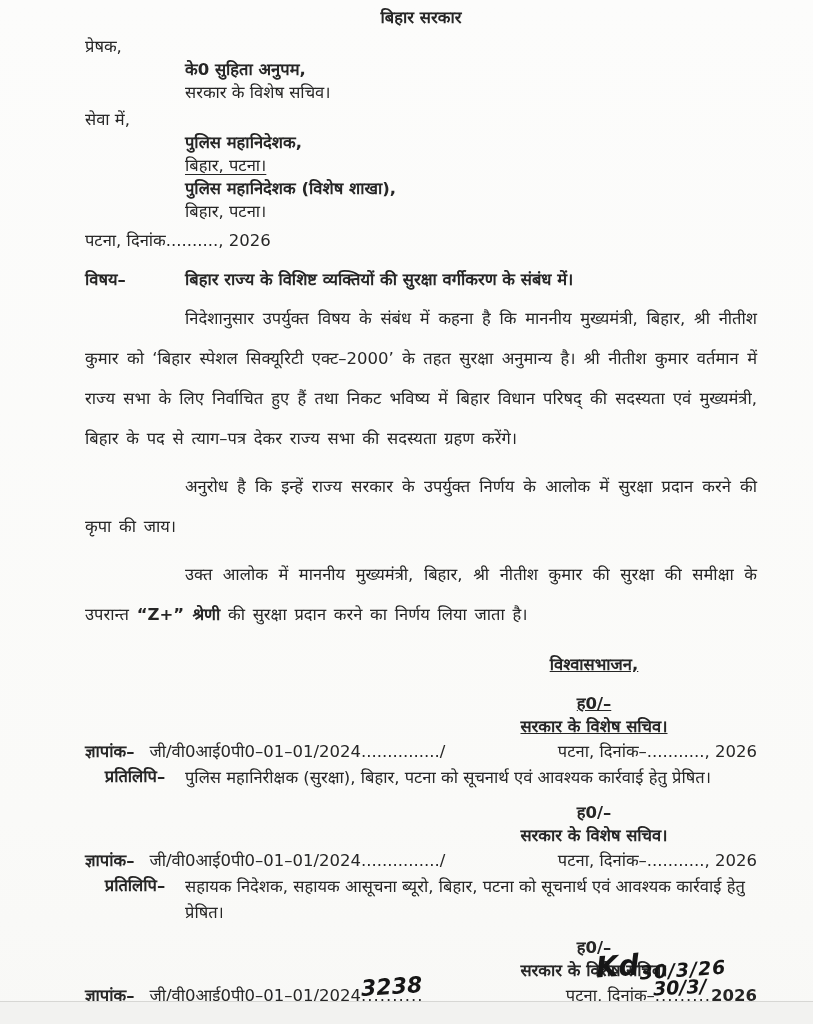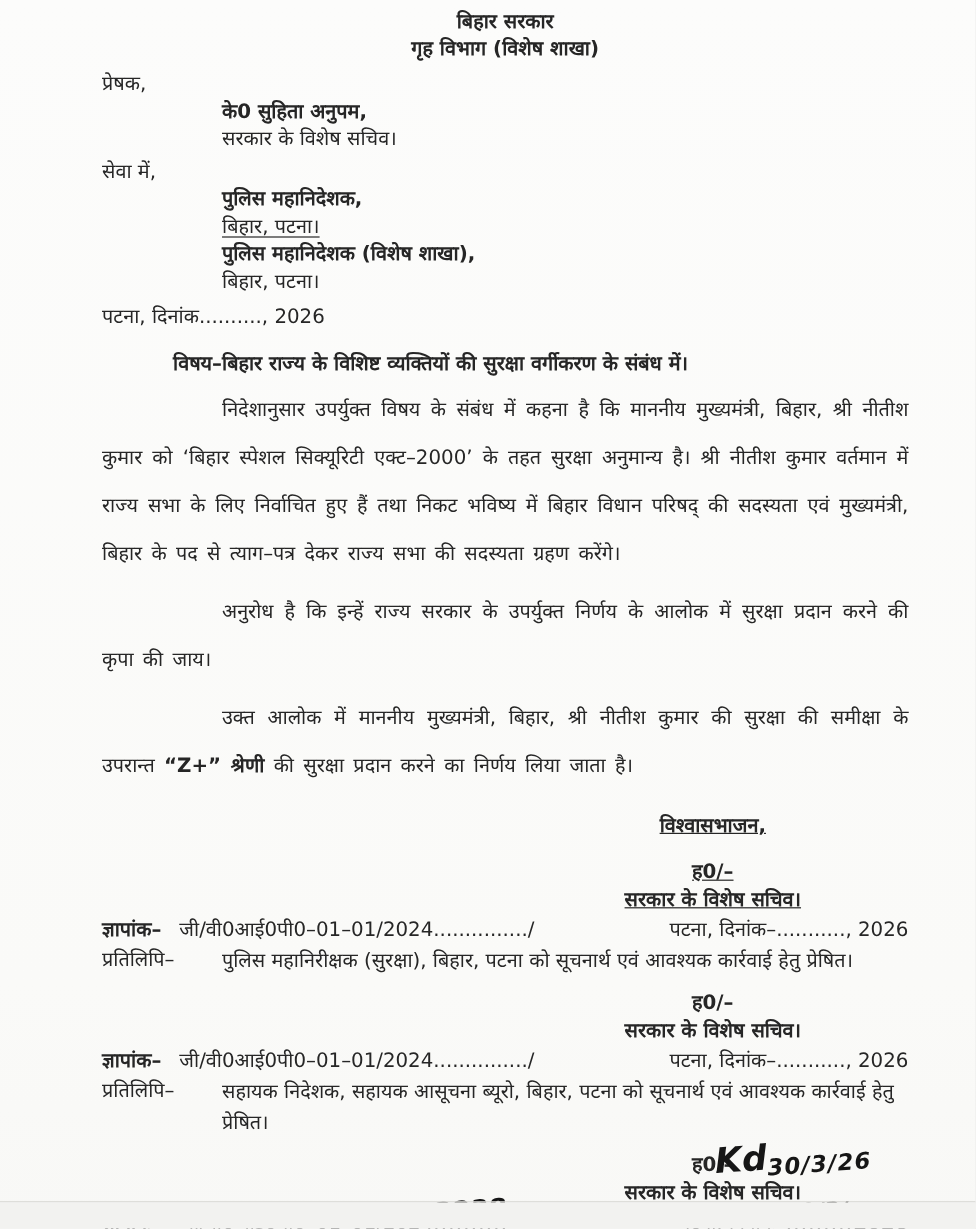--- a/index.html
+++ b/index.html
@@ -16,30 +16,30 @@
   .bold { font-weight:bold; }
   .u { text-decoration:underline; text-underline-offset:3px; }
   .indent { margin-left:100px; }
   .mt4{margin-top:4px;} .mt6{margin-top:6px;} .mt10{margin-top:10px;}
   .mt12{margin-top:12px;} .mt16{margin-top:16px;} .mt18{margin-top:18px;text-decoration:underline;} .mt22{margin-top:22px;}
   .para {
     margin:8px 0 0 0; text-align:justify; text-indent:100px;
     line-height:40px; word-spacing:2.5px;
   }
   .label-row { display:flex; }
-  .label-row .lbl { flex:0 0 100px; font-weight:bold;text-align:right; }
+  .label-row .lbl { flex:0 0 100px; font-weight:bold; }
   .label-row .txt { flex:1; }
   .subject-row .txt { font-weight:bold; }
   .sign-col {
     width:250px; margin-left:auto; margin-right:38px; text-align:center;
   }
   .memo-row { display:flex; justify-content:space-between; margin-top:2px; }
   .memo-row .lbl { font-weight:bold; margin-right:15px; }
   .copy-row { display:flex; margin-top:2px; position:relative; }
-  .copy-row .lbl { flex:0 0 100px; font-weight:normal; }
+  .copy-row .lbl { flex:0 0 100px; font-weight:bold;text-align:center; }
   .copy-row .txt { flex:1; max-width:585px; line-height:26px; }
   .dotwrap { position:relative; display:inline-block; }
   .dots { letter-spacing:1px; }
   .hw { font-style:italic; font-weight:bold; color:#161616; font-family:"DejaVu Sans", sans-serif; }
   .hw-memo { position:absolute; left:0px; top:-9px; font-size:22px; transform:rotate(-4deg); white-space:nowrap; }
   .hw-date { position:absolute; left:-2px; top:-8px; font-size:19px; transform:rotate(-3deg); white-space:nowrap; }
   .signature {
     position:absolute; top:952px; left:596px; transform:rotate(-4deg);
     white-space:nowrap;
   }
@@ -49,21 +49,20 @@
   .page-edge { position:absolute; left:0; right:0; top:1001px; height:1px; background:#d7d7d4; box-shadow:0 1px 3px rgba(0,0,0,0.07); }
   .below-strip { position:absolute; left:0; right:0; top:1002px; bottom:0; background:#f2f2f0; }
 </style>
 </head>
 <body>
 
 <div class="page">
   <div class="content">
 
     <div class="center bold">बिहार सरकार</div>
-    <div class="center bold">गृह विभाग (विशेष शाखा)</div>
 
     <div class="mt6">प्रेषक,</div>
     <div class="indent bold">के0 सुहिता अनुपम,</div>
     <div class="indent">सरकार के विशेष सचिव।</div>
 
     <div class="mt4">सेवा में,</div>
     <div class="indent bold">पुलिस महानिदेशक,</div>
     <div class="indent u">बिहार, पटना।</div>
     <div class="indent bold">पुलिस महानिदेशक (विशेष शाखा),</div>
     <div class="indent">बिहार, पटना।</div>

